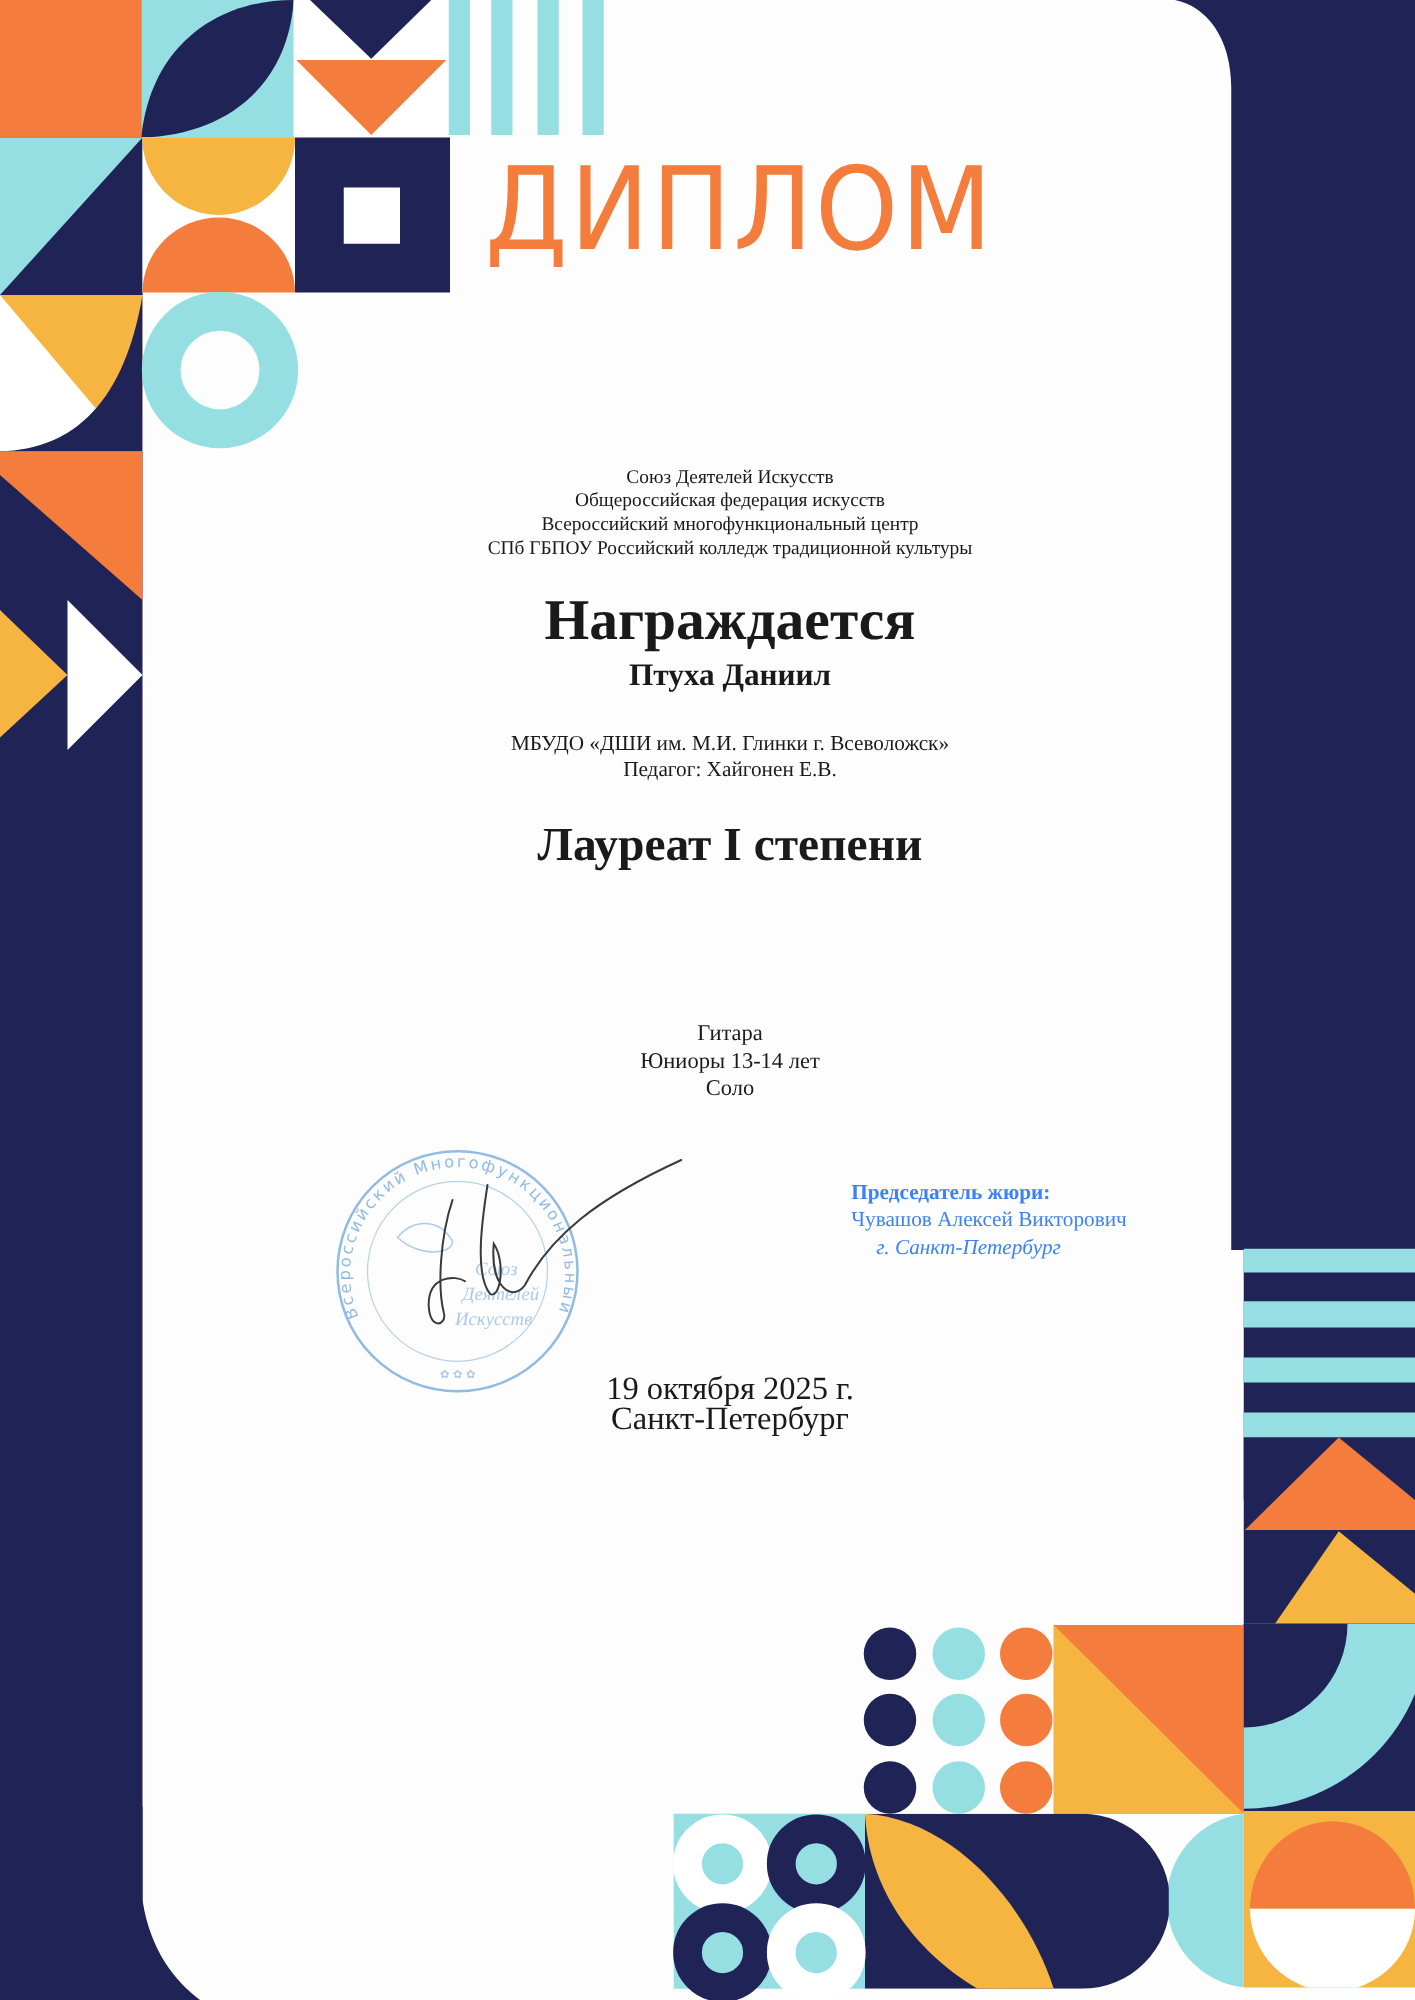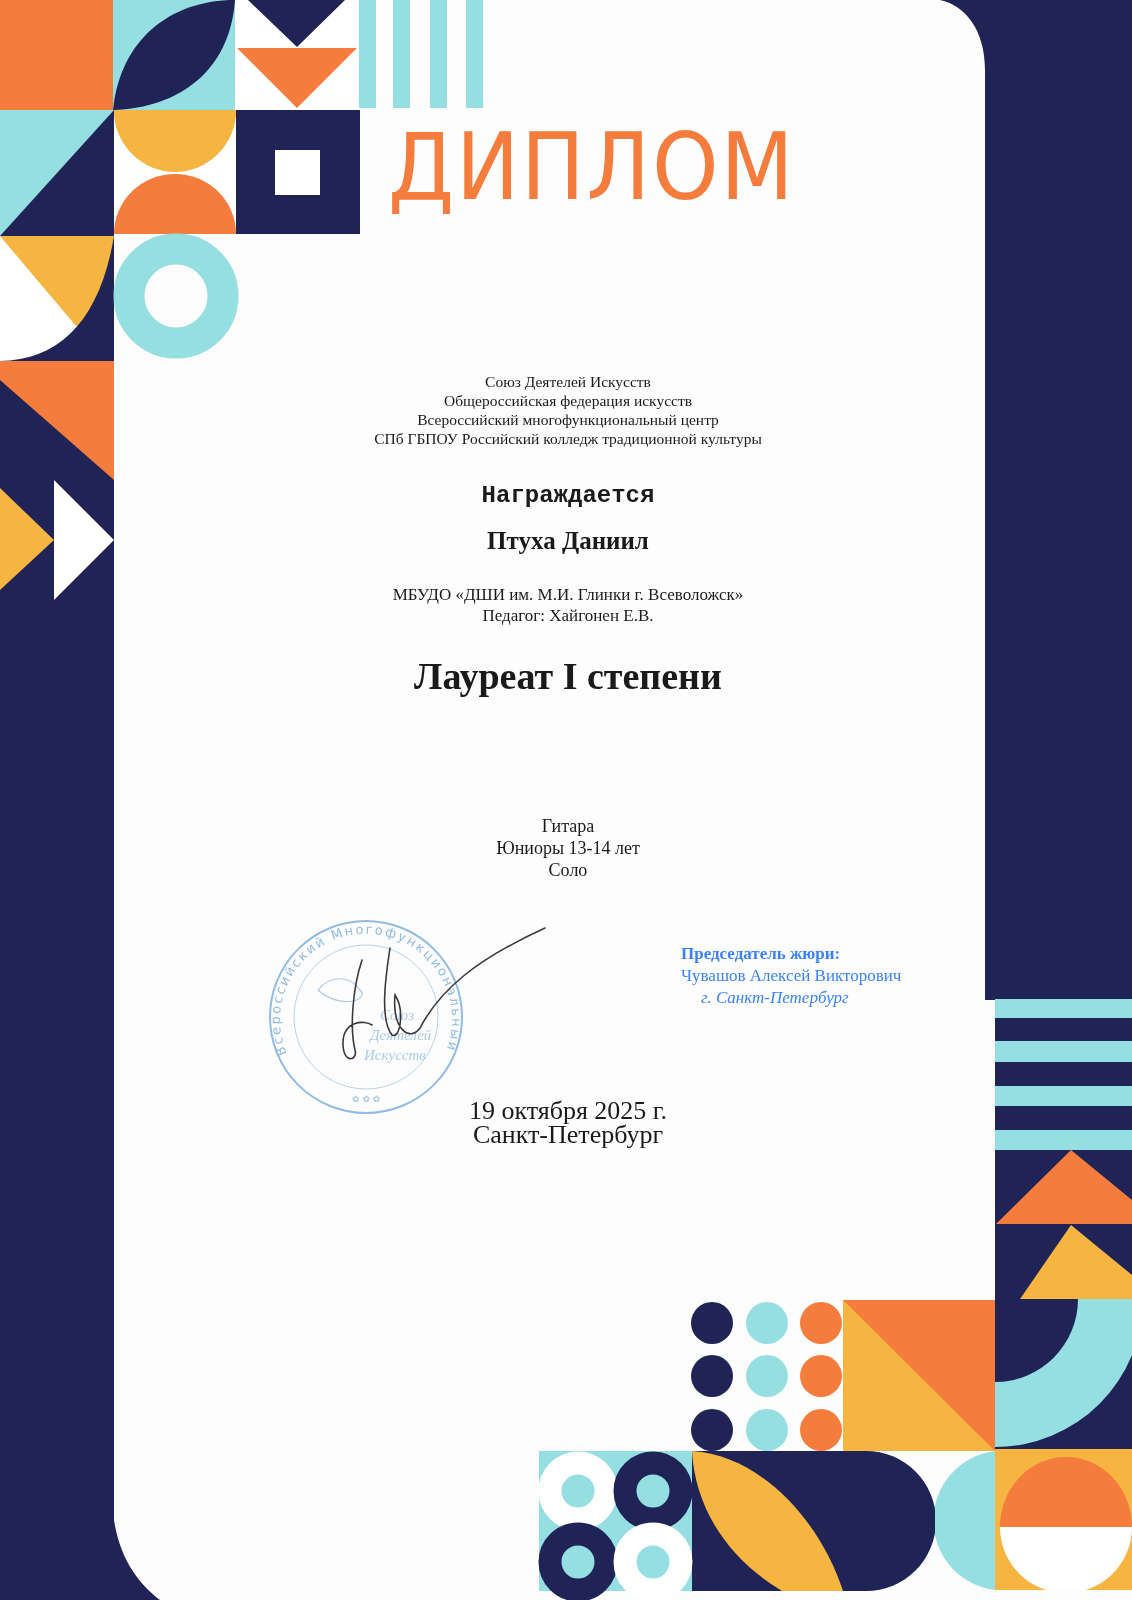--- a/index.html
+++ b/index.html
@@ -5,24 +5,24 @@
   html, body { margin: 0; padding: 0; }
   body { width: 1132px; height: 1600px; position: relative; overflow: hidden; background: #fdfdfd; }
   .deco { position: absolute; left: 0; top: 0; width: 1132px; height: 1600px; }
   .text-layer { position: absolute; left: 0; top: 0; width: 964px; height: 1600px; }
   .diploma-title {
     position: absolute; left: 388px; top: 122px;
     font-family: "DejaVu Sans", sans-serif; font-weight: normal;
     font-size: 92px; letter-spacing: 2px; color: #f47c3c; line-height: 1;
     transform: scaleX(0.92); transform-origin: left top;
   }
-  .center { position: absolute; left: 218px; width: 700px; text-align: center;
+  .center { position: absolute; left: 234px; width: 700px; text-align: center;
     font-family: "Liberation Serif", serif; color: #1a1a1a; }
   .orgs { top: 372px; font-size: 15.5px; line-height: 19px; }
-  .awarded { top: 476px; font-size: 24px; font-weight: bold; line-height: 40px; font-family: Liberation Mono, monospace; }
+  .awarded { top: 476px; font-size: 46px; font-weight: bold; line-height: 40px; }
   .name { top: 526px; font-size: 25px; font-weight: bold; line-height: 30px; text-align: center; }
   .school { top: 584px; font-size: 17px; line-height: 21px; }
   .laureate { top: 653px; font-size: 38px; font-weight: bold; line-height: 46px; }
   .contest { top: 733px; font-size: 21px; line-height: 26px; }
   .category { top: 815px; font-size: 18px; line-height: 22px; }
   .date { top: 1099px; font-size: 26px; line-height: 24px; font-family: Liberation Serif, serif; }
   .chair { position: absolute; left: 681px; top: 943px; font-family: "Liberation Serif", serif;
     font-size: 17px; line-height: 22px; color: #3b82f6; }
   .chair .ttl { font-weight: bold; }
   .chair .city { font-style: italic; margin-left: 20px; }

